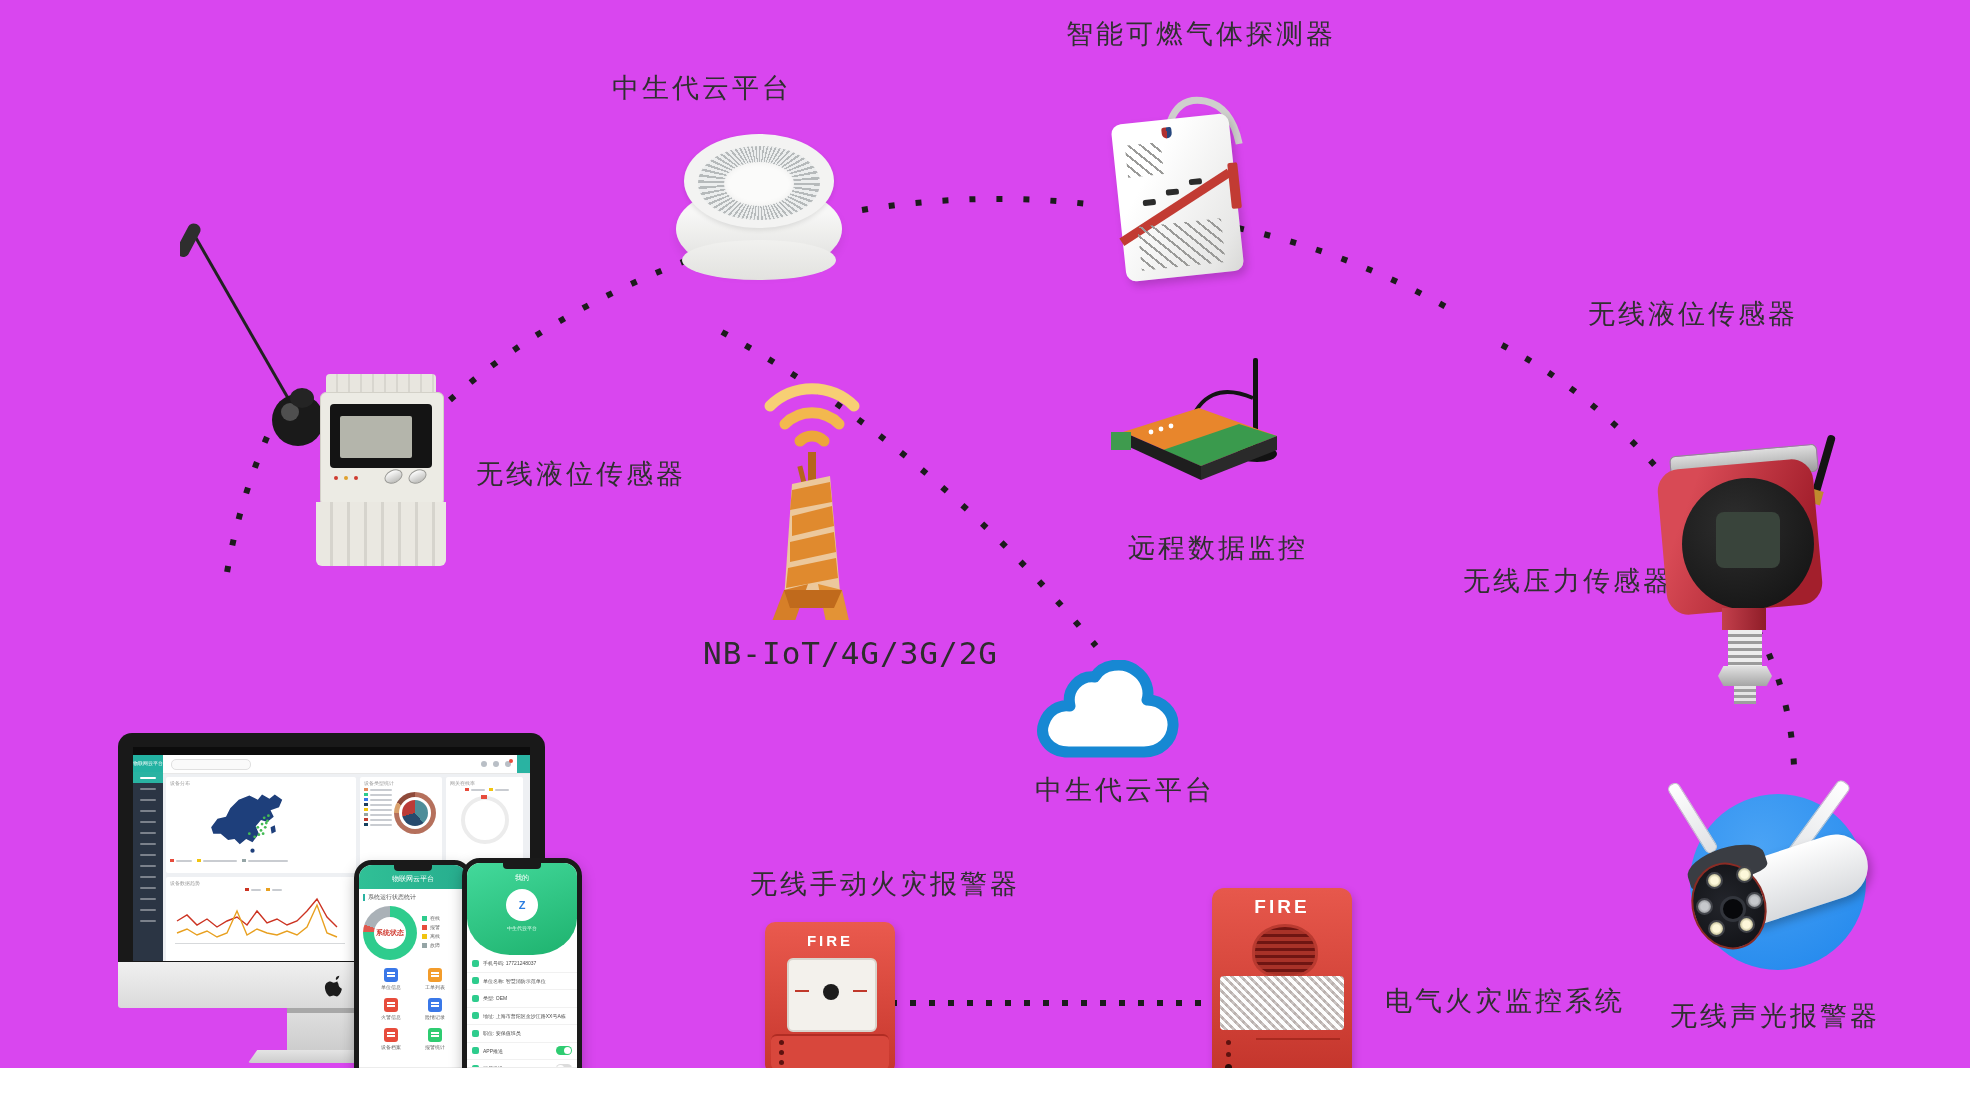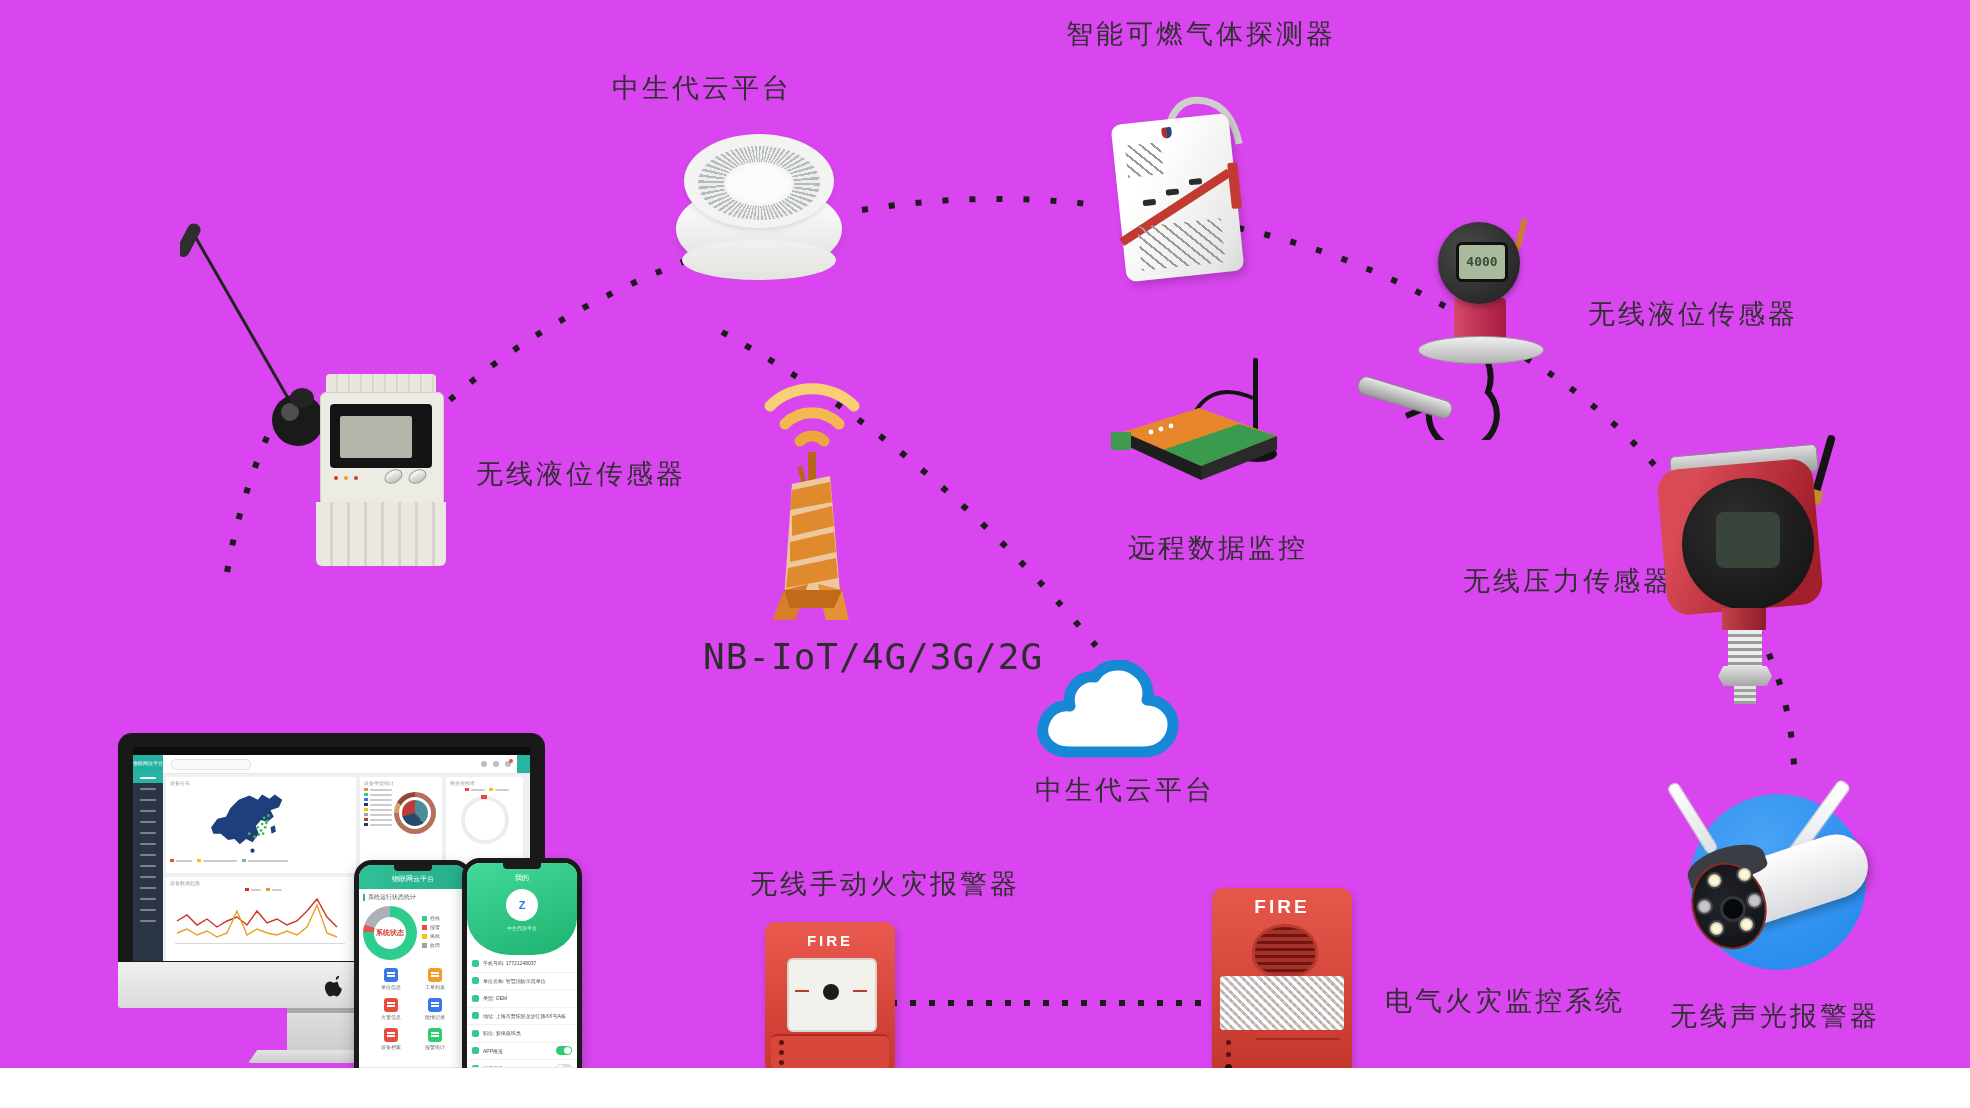--- a/index.html
+++ b/index.html
@@ -1,20 +1,20 @@
 <!DOCTYPE html>
 <html><head>
 <meta charset="utf-8">
 <style>
   html,body{margin:0;padding:0;background:#fff}
   .stage{position:relative;width:1970px;height:1068px;background:#d946ef;overflow:hidden;
          font-family:"Liberation Sans",sans-serif;color:#333}
   .abs{position:absolute}
   .lbl{position:absolute;font-size:27px;font-weight:500;color:#303030;letter-spacing:3px;white-space:nowrap}
-  .gw-lbl{position:absolute;font-family:"DejaVu Sans Mono",monospace;font-size:36px;color:#2d2d2d;
+  .gw-lbl{position:absolute;font-family:"DejaVu Sans Mono",monospace;font-size:31px;color:#2d2d2d;
           letter-spacing:1px;line-height:1.25;font-weight:500}
   svg{display:block}
   .dots{fill:none;stroke:#1c1c1c;stroke-width:6;stroke-dasharray:6 21;stroke-linecap:butt}
   .dots-dense{fill:none;stroke:#1c1c1c;stroke-width:6;stroke-dasharray:6 13}
 
   
   .sd-top{left:12px;top:6px;width:150px;height:94px;border-radius:50%;background:#f3f3f2;box-shadow:0 2px 5px rgba(0,0,0,.10)}
   .sd-ring{left:26px;top:18px;width:122px;height:74px;border-radius:50%;
            background:repeating-conic-gradient(#b6babb 0 2.6deg,#eceeee 2.6deg 6deg)}
   .sd-inner{left:52px;top:34px;width:70px;height:44px;border-radius:50%;background:#fbfbfa;box-shadow:inset 0 0 6px rgba(0,0,0,.06)}
@@ -220,31 +220,20 @@
     <div class="abs el-lcd"></div>
     <div class="abs el-scr"></div>
     <div class="abs el-led" style="left:154px;top:256px;background:#cf3b30"></div>
     <div class="abs el-led" style="left:164px;top:256px;background:#e0a12e"></div>
     <div class="abs el-led" style="left:174px;top:256px;background:#cf3b30"></div>
     <div class="abs el-btn" style="left:204px;top:250px"></div>
     <div class="abs el-btn" style="left:228px;top:250px"></div>
     <div class="abs el-ribs"></div>
   </div>
 
-  <div class="abs" style="left:1360px;top:210px;width:240px;height:230px">
-    <svg class="abs" style="left:40px;top:120px" width="160" height="110" viewBox="0 0 160 110">
-      <path d="M80 18 Q 96 40 88 62 A 34 34 0 1 1 30 76 L 6 86" fill="none" stroke="#141414" stroke-width="6"></path>
-    </svg>
-    <div class="abs lq-probe"></div>
-    <div class="abs lq-ant"></div>
-    <div class="abs lq-body"></div>
-    <div class="abs lq-flange"></div>
-    <div class="abs lq-head"></div>
-    <div class="abs lq-lcd">4000</div>
-  </div>
 
   <div class="abs" style="left:730px;top:340px;width:190px;height:280px">
     <svg width="190" height="280" viewBox="0 0 190 280">
       <g fill="none" stroke-linecap="round">
         <path d="M40 66 A 60 60 0 0 1 124 66" stroke="#f7cf74" stroke-width="11"></path>
         <path d="M55 84 A 38 38 0 0 1 109 84" stroke="#f3b84e" stroke-width="11"></path>
         <path d="M70 101 A 17 17 0 0 1 94 101" stroke="#eda63a" stroke-width="11"></path>
       </g>
       <rect x="78" y="112" width="8" height="32" fill="#b5651d"></rect>
       <rect x="70" y="126" width="5" height="22" fill="#b5651d" transform="rotate(-14 72 137)"></rect>

